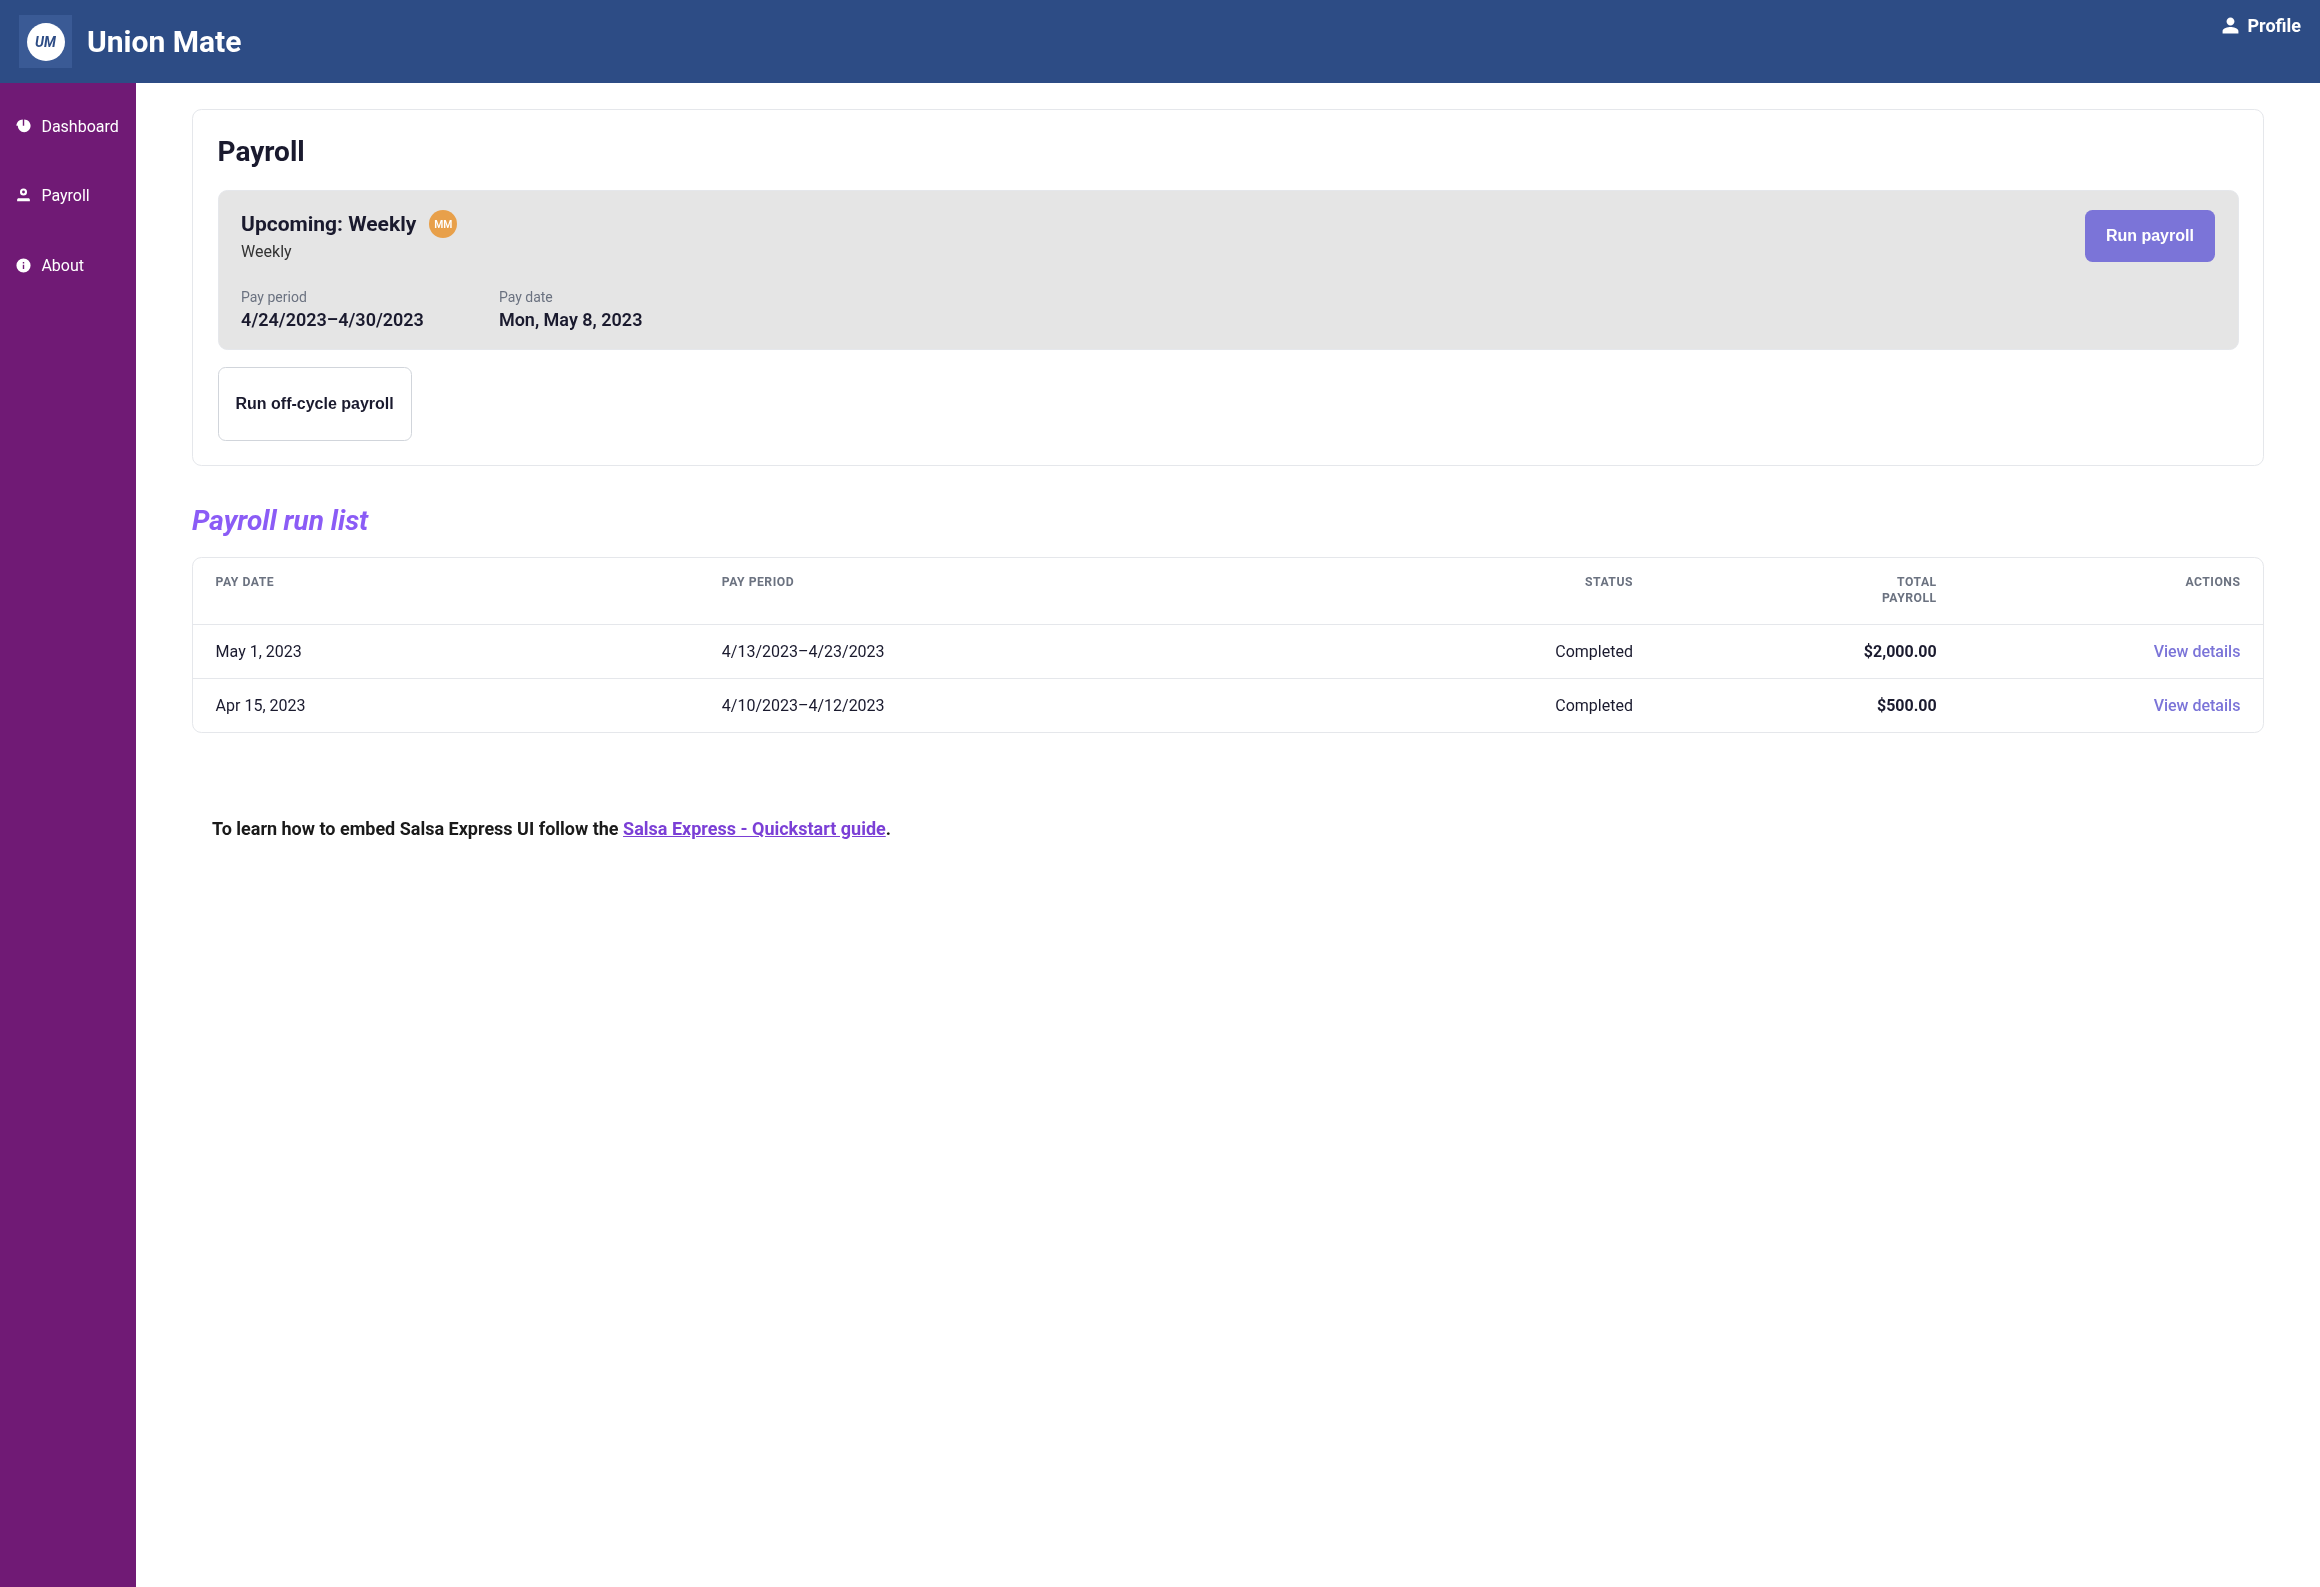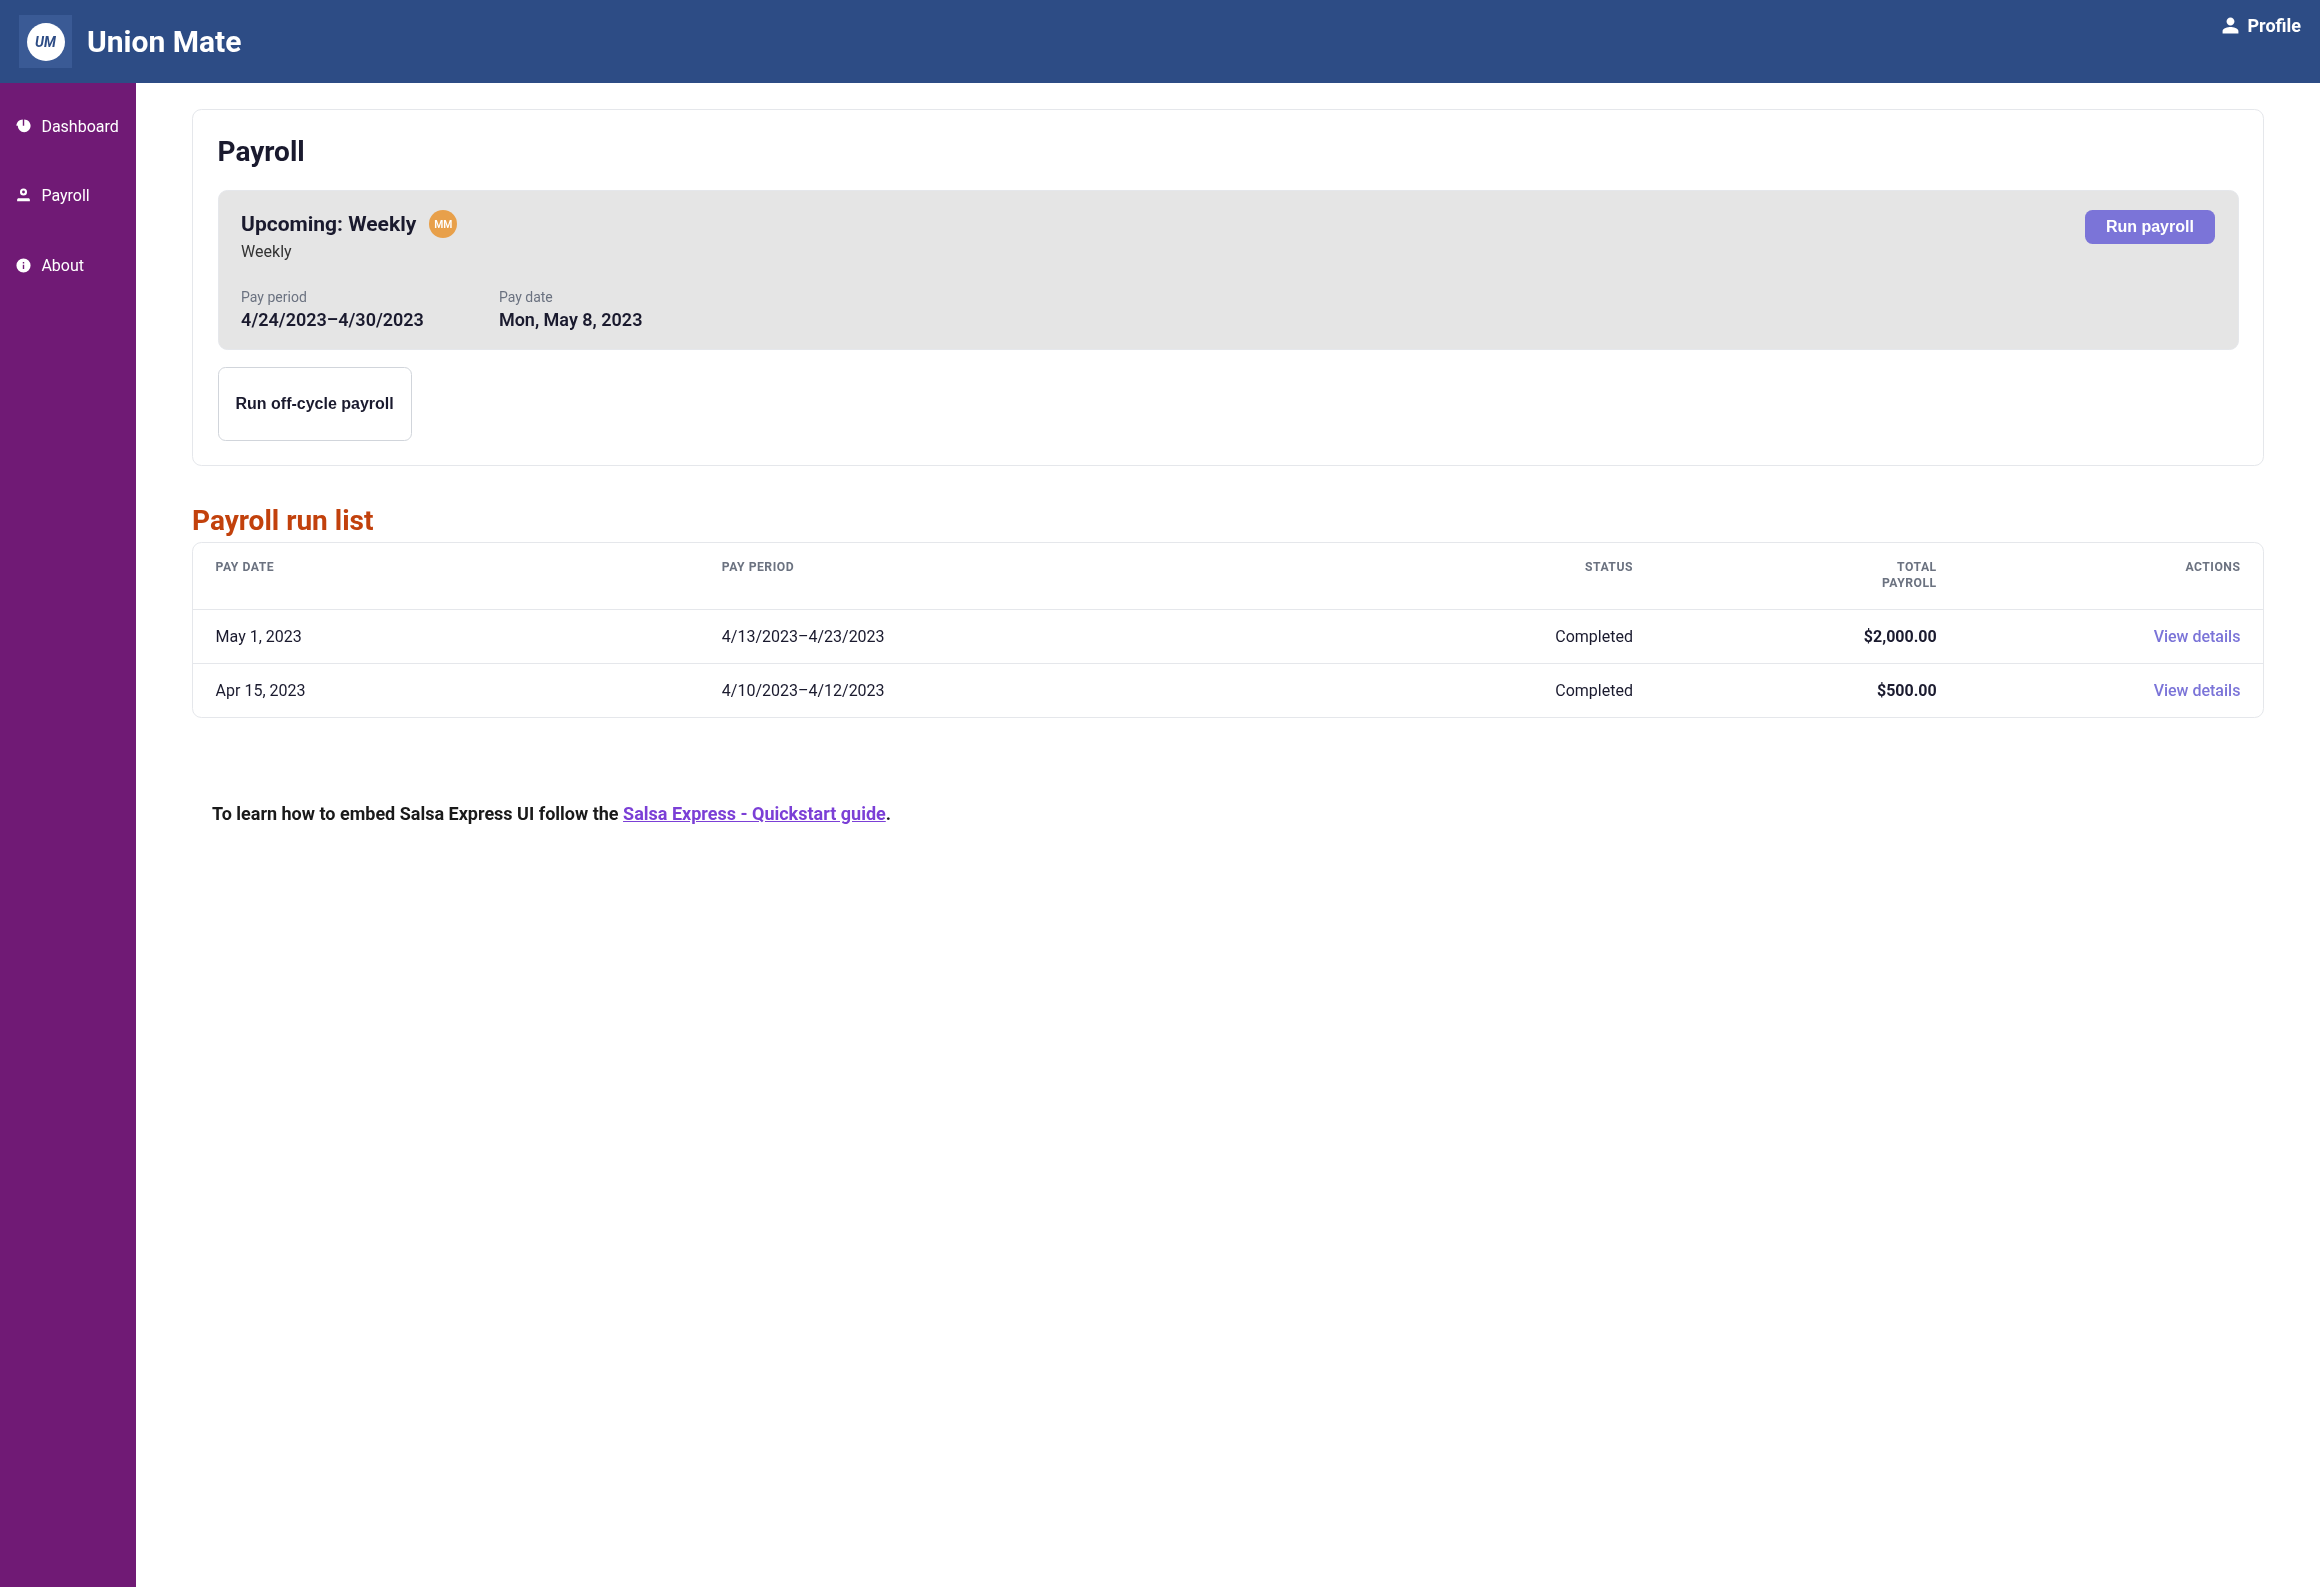--- a/index.html
+++ b/index.html
@@ -164,42 +164,43 @@
     }
     .period-value {
       font-size: 18px;
       font-weight: 600;
       color: #1a1a2e;
     }
     .run-payroll-btn {
       background: #7b74d8;
       color: #fff;
       border: none;
-      padding: 8px 21px;
+      padding: 17px 21px;
       border-radius: 7.5px;
       font-size: 16px;
       font-weight: 600;
       cursor: pointer;
       height: fit-content;
     }
     .off-cycle-btn {
       background: #fff;
       border: 0.9px solid #d1d5db;
       padding: 27px 17px;
       border-radius: 7.5px;
       font-size: 16px;
       font-weight: 600;
       color: #1a1a2e;
       cursor: pointer;
     }
     .section-title {
       font-size: 28px;
       font-weight: 700;
-      color: #c2410c;
-      margin-bottom: 5px;
+      color: #8b5cf6;
+      margin-bottom: 20px;
+      font-style: italic;
     }
     .table {
       width: 100%;
       border: 0.9px solid #e5e7eb;
       border-radius: 9.4px;
       overflow: hidden;
     }
     .table-header {
       display: flex;
       padding: 17px 22.6px;

